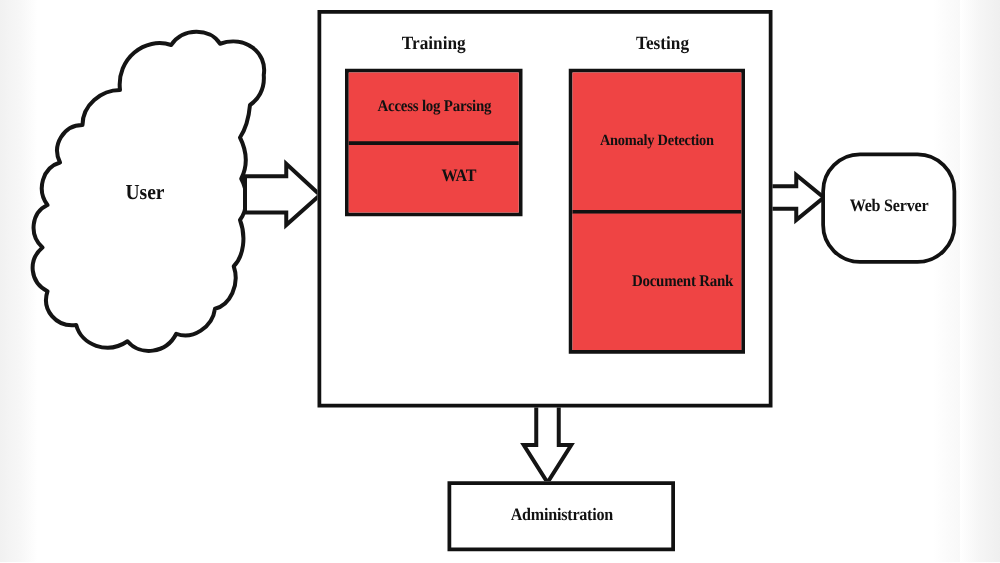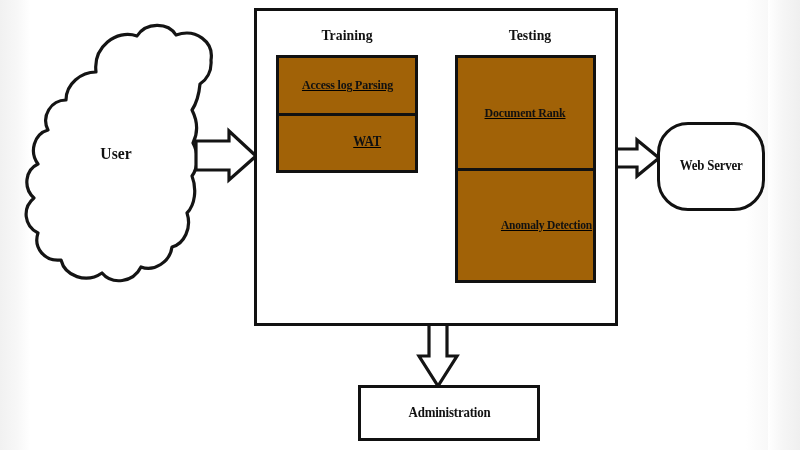--- a/index.html
+++ b/index.html
@@ -76,22 +76,21 @@
     border: 3px solid #111111;
     display: flex;
     flex-direction: column;
   }
   .group .cell {
     flex: 1 1 0;
     display: flex;
     align-items: center;
     justify-content: center;
     border-bottom: 3px solid #111111;
-    background: #a16207;
-    text-decoration: underline;
+    background: #ef4444;
   }
   .group .cell:last-child {
     border-bottom: none;
     padding-left: 41px;
   }
 
   
   #system-boundary {
     position: absolute;
     box-sizing: border-box;
@@ -168,24 +167,24 @@
     <div class="cell">
       <span class="boxlabel" style="font-size:13px;">Access log Parsing</span>
     </div>
     <div class="cell">
       <span class="boxlabel" style="font-size:14px;">WAT</span>
     </div>
   </div>
 
   <div class="group" style="left:455px; top:55px; width:141px; height:228px;">
     <div class="cell">
-      <span class="boxlabel" style="font-size:13px;">Document Rank</span>
+      <span class="boxlabel" style="font-size:12.5px;">Anomaly Detection</span>
     </div>
     <div class="cell">
-      <span class="boxlabel" style="font-size:12.5px;">Anomaly Detection</span>
+      <span class="boxlabel" style="font-size:13px;">Document Rank</span>
     </div>
   </div>
 
   <div class="dbox" style="left:657px; top:122px; width:108px; height:89px;border-radius:31px;">
     <span class="boxlabel" style="font-size:14px;">Web Server</span>
   </div>
 
   <div class="dbox" style="left:358px; top:385px; width:182px; height:56px;">
     <span class="boxlabel" style="font-size:14px;">Administration</span>
   </div>

